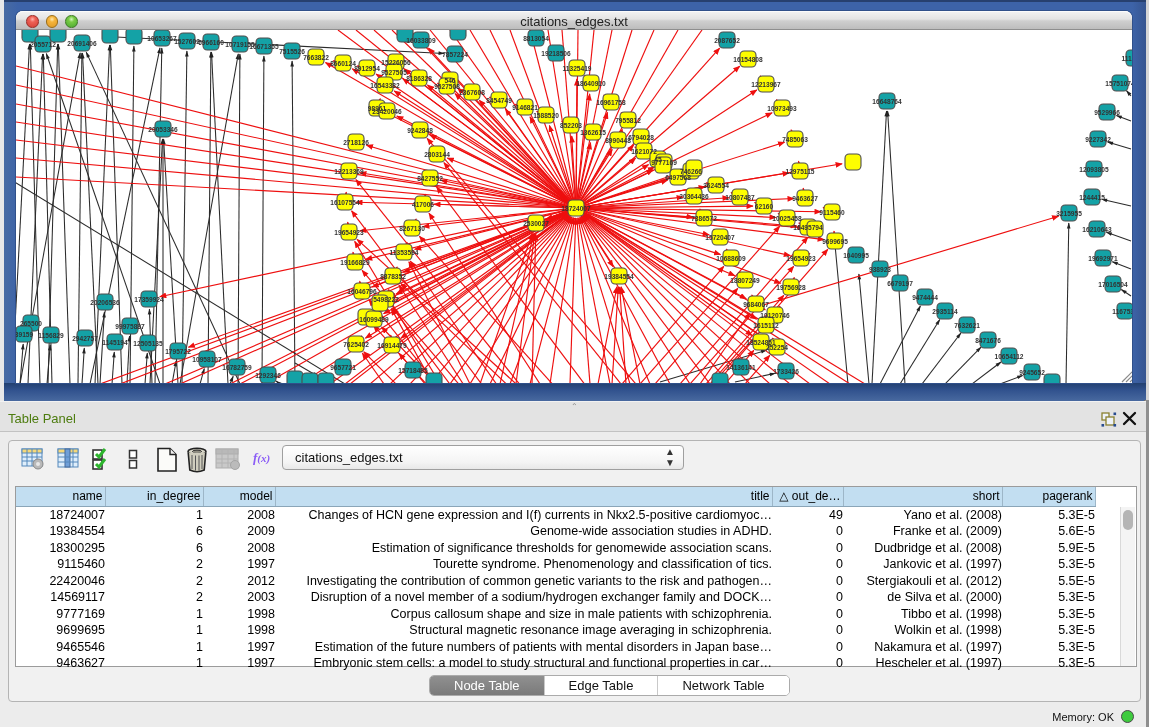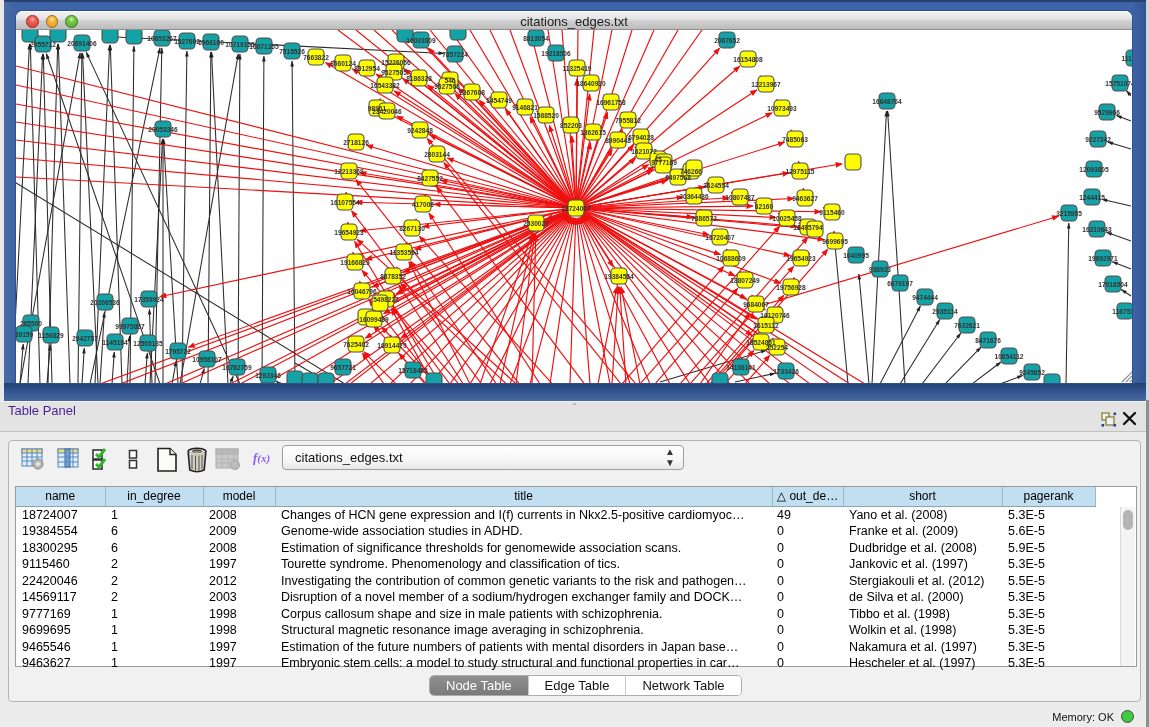--- a/index.html
+++ b/index.html
@@ -28,55 +28,55 @@
   #netsvg { position:absolute; left:0; top:0; }
 
   
   #rstrip-top { position:absolute; left:1146px; top:0; width:3px; height:400px; background:#d6d6d6; }
   #rstrip-bot { position:absolute; left:1144px; top:400px; width:5px; height:327px; background:#8f8f8f; border-left:1px solid #6e6e6e; }
 
   
   #tp { position:absolute; left:0; top:401px; width:1146px; height:326px; background:#ececec; }
   #tp-bar { position:absolute; left:0; top:0; width:100%; height:31px; background:#e3e3e3;
     border-top:1px solid #f2f2f2; border-bottom:1px solid #c2c2c2; }
-  #tp-bar .t { position:absolute; left:8px; top:1px; font-size:13px; color:#4c1d95; }
+  #tp-bar .t { position:absolute; left:8px; top:9px; font-size:13px; color:#4d7c0f; }
   #tp-bar .grip { position:absolute; left:571px; top:0px; color:#8a8a8a; font-size:8px; }
   #tp-close { position:absolute; left:1122px; top:9px; width:15px; height:15px; }
   #tp-float { position:absolute; left:1101px; top:10px; width:16px; height:15px; }
 
   #panel { position:absolute; left:8px; top:39px; width:1133px; height:262px;
     background:#f1f1f1; border:1px solid #b4b4b4; border-radius:4px; }
 
   
   #tbar { position:absolute; left:4px; top:4px; height:32px; width:1000px; }
   .ticon { position:absolute; top:2px; }
   #dd { position:absolute; left:273px; top:4px; width:402px; height:25px;
     background:linear-gradient(180deg,#ffffff 0%,#f4f4f4 70%,#e8e8e8 100%);
     border:1px solid #9f9f9f; border-radius:4px; font-size:13px; color:#111;
     line-height:23px; padding-left:12px; }
   #dd .arr { position:absolute; right:8px; top:0; height:23px; font-size:10px; color:#333; line-height:11px; }
 
   
   #tbl { position:absolute; left:6px; top:45px; width:1122px; height:181px;
     background:#fff; border:1px solid #9b9b9b; font-size:12px; }
-  table { border-collapse:collapse; table-layout:fixed; width:1079px; }
+  table { border-collapse:collapse; table-layout:fixed; width:1079px;text-align:right; }
   thead th { background:#c2def1; border-right:1px solid #9db6c8; border-bottom:1px solid #8aa5b8;
     font-weight:normal; font-size:12px; height:19px; padding:0 2px; overflow:hidden; white-space:nowrap; }
   tbody td { height:16px; line-height:16.5px; font-size:12.5px; padding:0 0 0 6px; overflow:hidden; white-space:nowrap; color:#000; }
   col.c1{width:89px} col.c2{width:98px} col.c3{width:72px} col.c4{width:497px}
   col.c5{width:71px} col.c6{width:159px} col.c7{width:93px}
   td.c5 { padding-left:5px; }
   
   #vsb { position:absolute; right:1px; top:20px; width:15px; height:159px; background:#f4f4f4; border-left:1px solid #d9d9d9; }
   #vsb .thumb { position:absolute; left:2px; top:3px; width:10px; height:20px; background:#b5b5b5; border-radius:5px; }
 
   
   #tabs { position:absolute; left:420px; top:234px; height:21px; display:flex;
     border:1px solid #ababab; border-radius:5px; overflow:hidden; background:#fff; }
-  .tab { font-size:13px; color:#111; line-height:19px; padding:0 16px; background:#fff; }
+  .tab { font-size:13px; color:#111; line-height:19px; padding:0 24px; background:#fff; }
   .tab.sel { background:linear-gradient(180deg,#909090 0%,#7a7a7a 100%); color:#fff; }
   .tab + .tab { border-left:1px solid #c9c9c9; }
 
   
   #status { position:absolute; left:0; top:301px; width:1146px; height:25px; background:#ececec; }
   #status .mem { position:absolute; right:32px; top:9px; font-size:11px; color:#111; }
   #status .dot { position:absolute; left:1121px; top:8px; width:13px; height:13px; border-radius:50%;
     background:#3ecb3e; border:1.5px solid #4a4a4a; }
 </style>
 </head>

